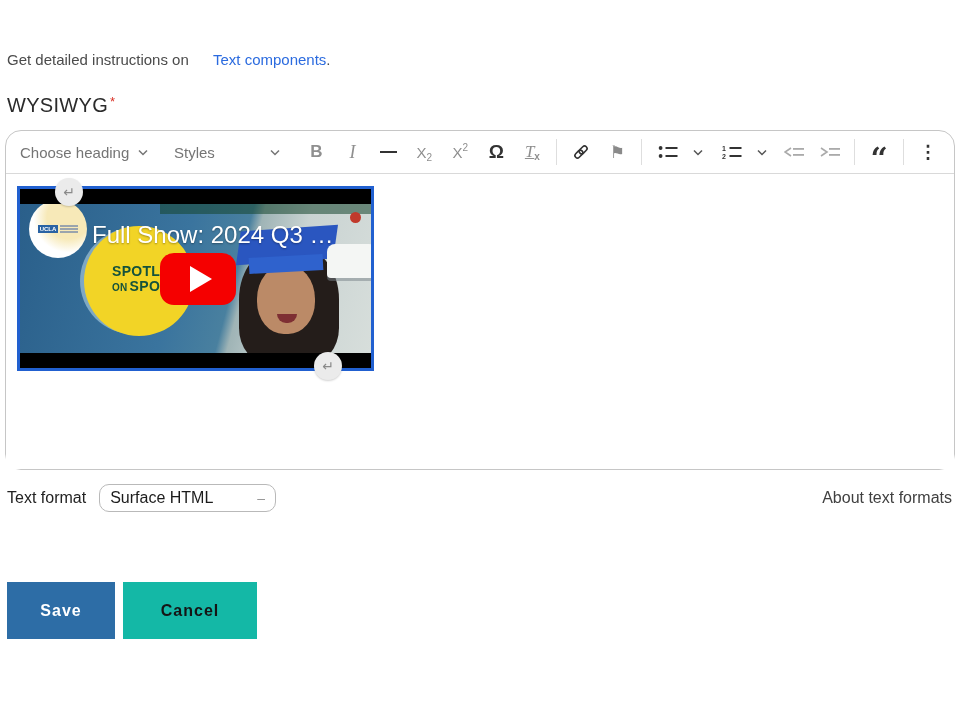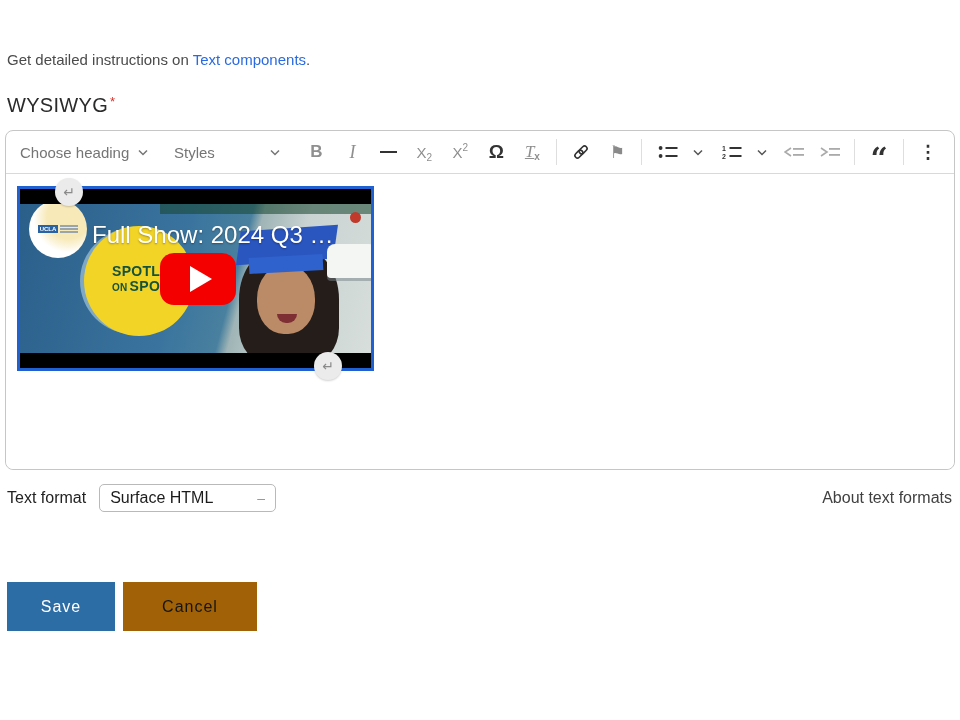--- a/index.html
+++ b/index.html
@@ -9,28 +9,28 @@
 
   
   .header { height:63px; display:flex; align-items:center; padding:0 14px 0 7px;
     border-bottom:1px solid #ececec; }
   .title { font-size:19px; font-weight:bold; color:#111; letter-spacing:.2px; }
   .close-btn { margin-left:auto; width:30px; height:30px; border:none; background:none;
     cursor:pointer; display:flex; align-items:center; justify-content:center; }
 
   
   .instructions { margin:51px 7px 0; font-size:15px; color:#4b4b4b; }
-  .instructions a { color:#2b6bdf; text-decoration:none; cursor:pointer; }
+  .instructions a { color:#2b6bdf; text-decoration:none; cursor:pointer;margin-left:20px; }
 
   
   .wys-label { margin:26px 7px 0; font-size:20px; color:#2b2b2b; letter-spacing:.3px; }
   .req { color:#d93025; font-size:13px; vertical-align:top; margin-left:2px; }
 
   
-  .editor { margin:13px 5px 0; border:1px solid #c6c6c6; border-radius:8px; background:#fff; }
+  .editor { margin:13px 5px 0; border:1px solid #c6c6c6; border-radius:16px; background:#fff; }
   .toolbar { height:43px; display:flex; align-items:center; padding:0 8px 0 14px;
     border-bottom:1px solid #d9d9d9; }
   .dd { display:flex; align-items:center; background:none; border:none; cursor:pointer;
     font-size:15px; color:#757575; font-family:inherit; }
   .dd-heading { width:142px; justify-content:space-between; margin-right:26px; }
   .dd-styles { width:118px; justify-content:space-between; margin-right:18px; }
   .chev { flex:0 0 auto; }
   .tbtn { min-width:30px; height:32px; margin:0 3px; border:none; background:none; cursor:pointer;
     display:flex; align-items:center; justify-content:center; font-family:inherit; }
   .tdiv { width:1px; height:26px; background:#dedede; margin:0 6px; }
@@ -98,32 +98,32 @@
   .handle { position:absolute; width:28px; height:28px; border-radius:50%; background:#ebebeb;
     color:#8a8a8a; font-size:14px; display:flex; align-items:center; justify-content:center;
     box-shadow:0 1px 2px rgba(0,0,0,.18); cursor:pointer; }
   .handle-top { left:35px; top:-11px; }
   .handle-bottom { left:294px; bottom:-12px; }
 
   
   .format-row { margin:14px 8px 0 7px; display:flex; align-items:center; }
   .format-label { font-size:16px; color:#222; }
   .format-select { margin-left:13px; width:177px; height:28px; border:1px solid #b9b9b9;
-    border-radius:5px; background:#fff; display:flex; align-items:center; padding:0 10px;
+    border-radius:10px; background:#fff; display:flex; align-items:center; padding:0 10px;
     font-size:16px; color:#1c1c1c; cursor:pointer; }
   .sel-ind { margin-left:auto; color:#999; font-size:14px; }
   .about-link { margin-left:auto; font-size:16px; color:#404040; 
     cursor:pointer; }
 
   
   .actions { margin:70px 0 0 7px; display:flex; gap:8px; }
-  .btn { height:49px; border:none; font-family:inherit; font-size:16px; font-weight:normal;
+  .btn { height:57px; border:none; font-family:inherit; font-size:16px; font-weight:bold;
     letter-spacing:1px; cursor:pointer; }
   .btn-save { width:108px; background:#2d6da6; color:#fff; }
-  .btn-cancel { width:134px; background:#a16207; color:#151515; }
+  .btn-cancel { width:134px; background:#14b8a6; color:#151515; }
 
   .resize-grip { position:absolute; right:2px; bottom:3px; }
 </style>
 </head>
 <body>
 
 <div class="page">
 
 
   <p class="instructions"><span>Get detailed instructions on </span><a>Text components</a><span>.</span></p>

